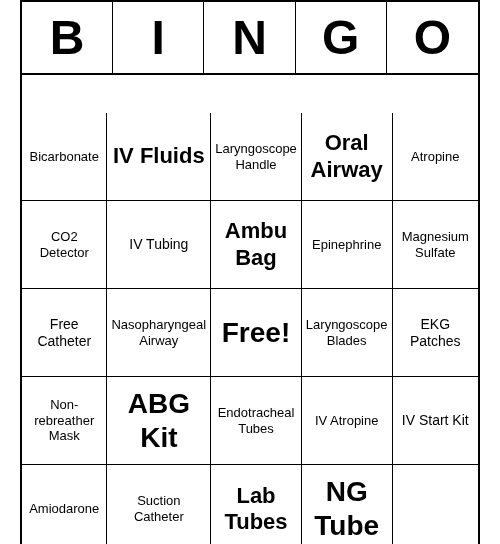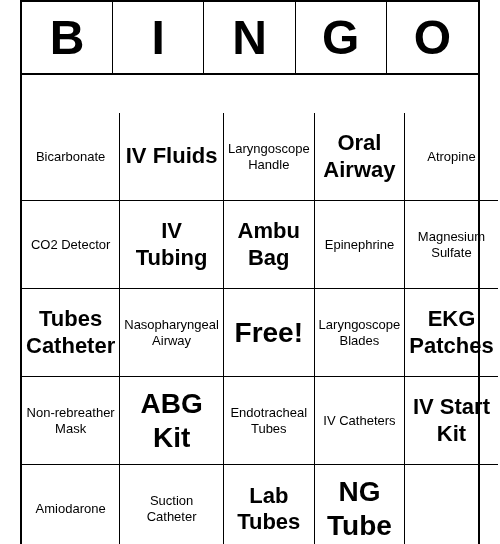--- a/index.html
+++ b/index.html
@@ -57,22 +57,22 @@
     }
     .bingo-cell.large-text {
       font-size: 22px;
       font-weight: bold;
     }
     .bingo-cell.xlarge-text {
       font-size: 28px;
       font-weight: bold;
     }
     .bingo-cell.medium-text {
-      font-size: 22px;
-      font-weight: bold;
+      font-size: 14px;
+      font-weight: normal;
     }
     .bingo-cell.small-text {
       font-size: 13px;
     }
     .bingo-cell.free {
       font-size: 28px;
       font-weight: bold;
     }
   </style>
 </head>
@@ -90,28 +90,28 @@
   <div class="bingo-cell">Bicarbonate</div>
       <div class="bingo-cell large-text">IV Fluids</div>
       <div class="bingo-cell small-text">Laryngoscope Handle</div>
       <div class="bingo-cell large-text">Oral Airway</div>
       <div class="bingo-cell">Atropine</div>
       <div class="bingo-cell">CO2 Detector</div>
       <div class="bingo-cell medium-text">IV Tubing</div>
       <div class="bingo-cell large-text">Ambu Bag</div>
       <div class="bingo-cell">Epinephrine</div>
       <div class="bingo-cell">Magnesium Sulfate</div>
-      <div class="bingo-cell medium-text">Tubes Catheter</div>
+      <div class="bingo-cell medium-text">Free Catheter</div>
       <div class="bingo-cell small-text">Nasopharyngeal Airway</div>
       <div class="bingo-cell large-text free">Free!</div>
       <div class="bingo-cell small-text">Laryngoscope Blades</div>
       <div class="bingo-cell medium-text">EKG Patches</div>
       <div class="bingo-cell">Non-rebreather Mask</div>
       <div class="bingo-cell xlarge-text">ABG Kit</div>
       <div class="bingo-cell small-text">Endotracheal Tubes</div>
-      <div class="bingo-cell">IV Catheters</div>
+      <div class="bingo-cell">IV Atropine</div>
       <div class="bingo-cell medium-text">IV Start Kit</div>
       <div class="bingo-cell">Amiodarone</div>
       <div class="bingo-cell">Suction Catheter</div>
       <div class="bingo-cell large-text">Lab Tubes</div>
       <div class="bingo-cell xlarge-text">NG Tube</div>
     </div>
 </div>
 
 </body></html>

